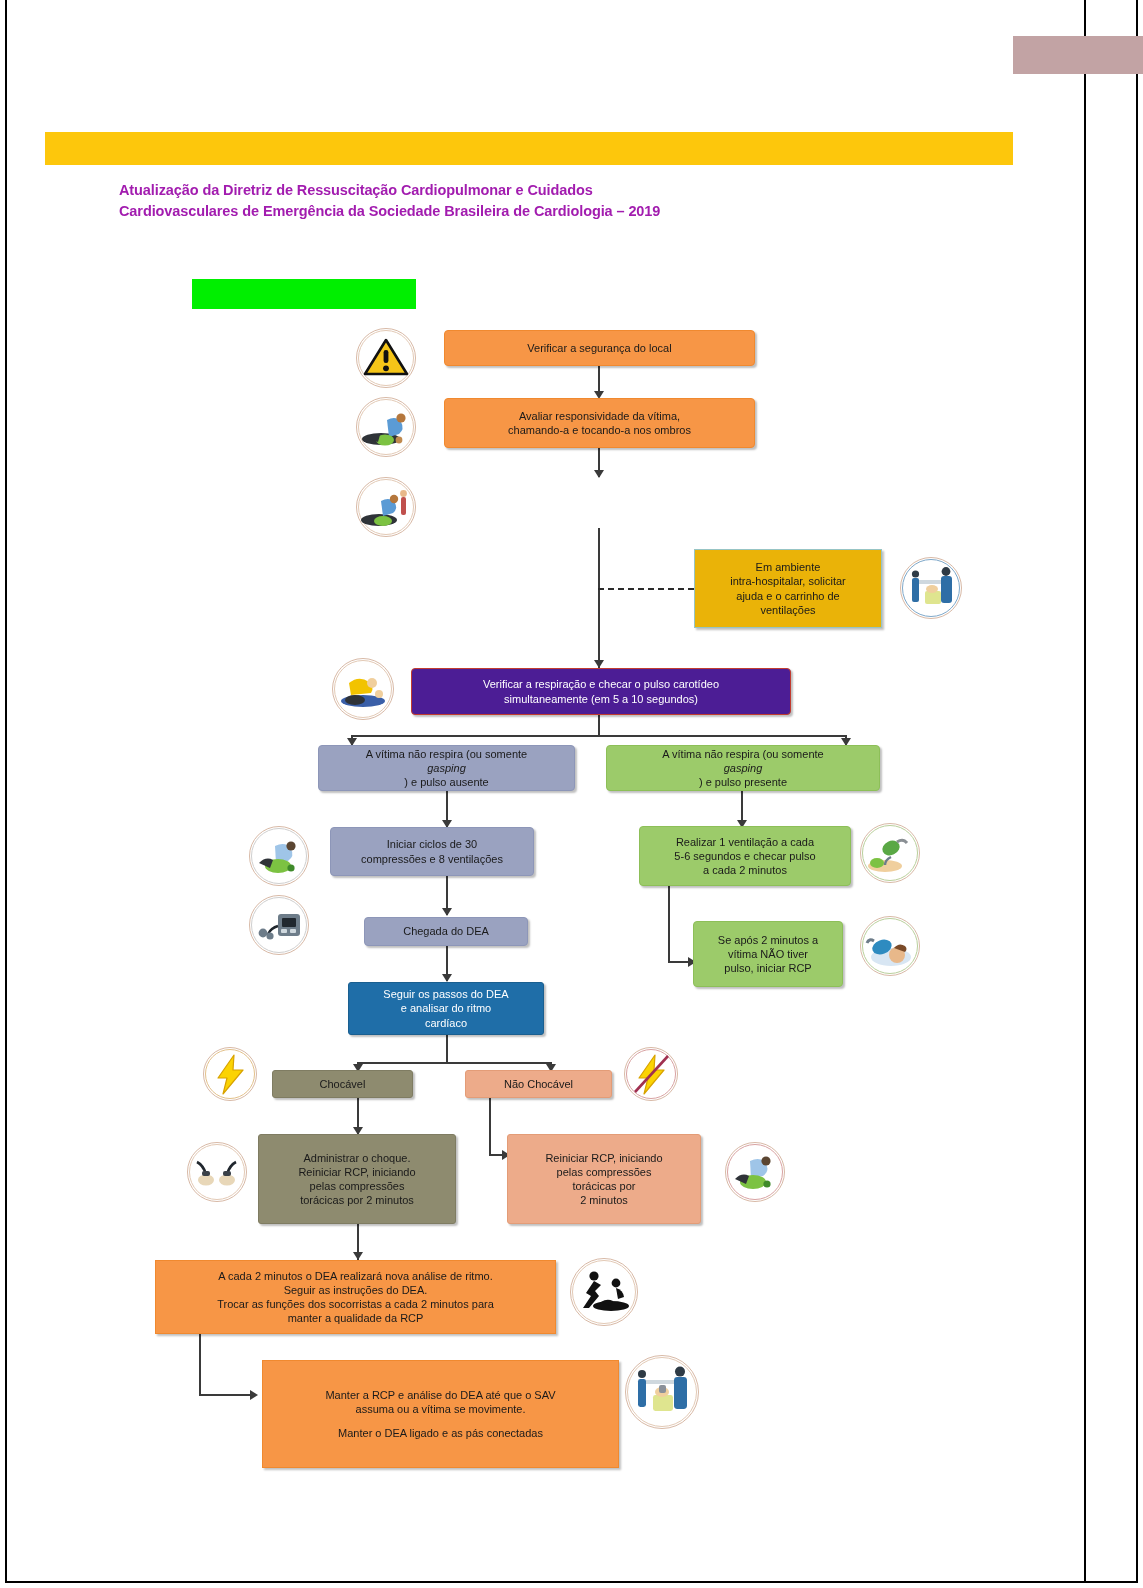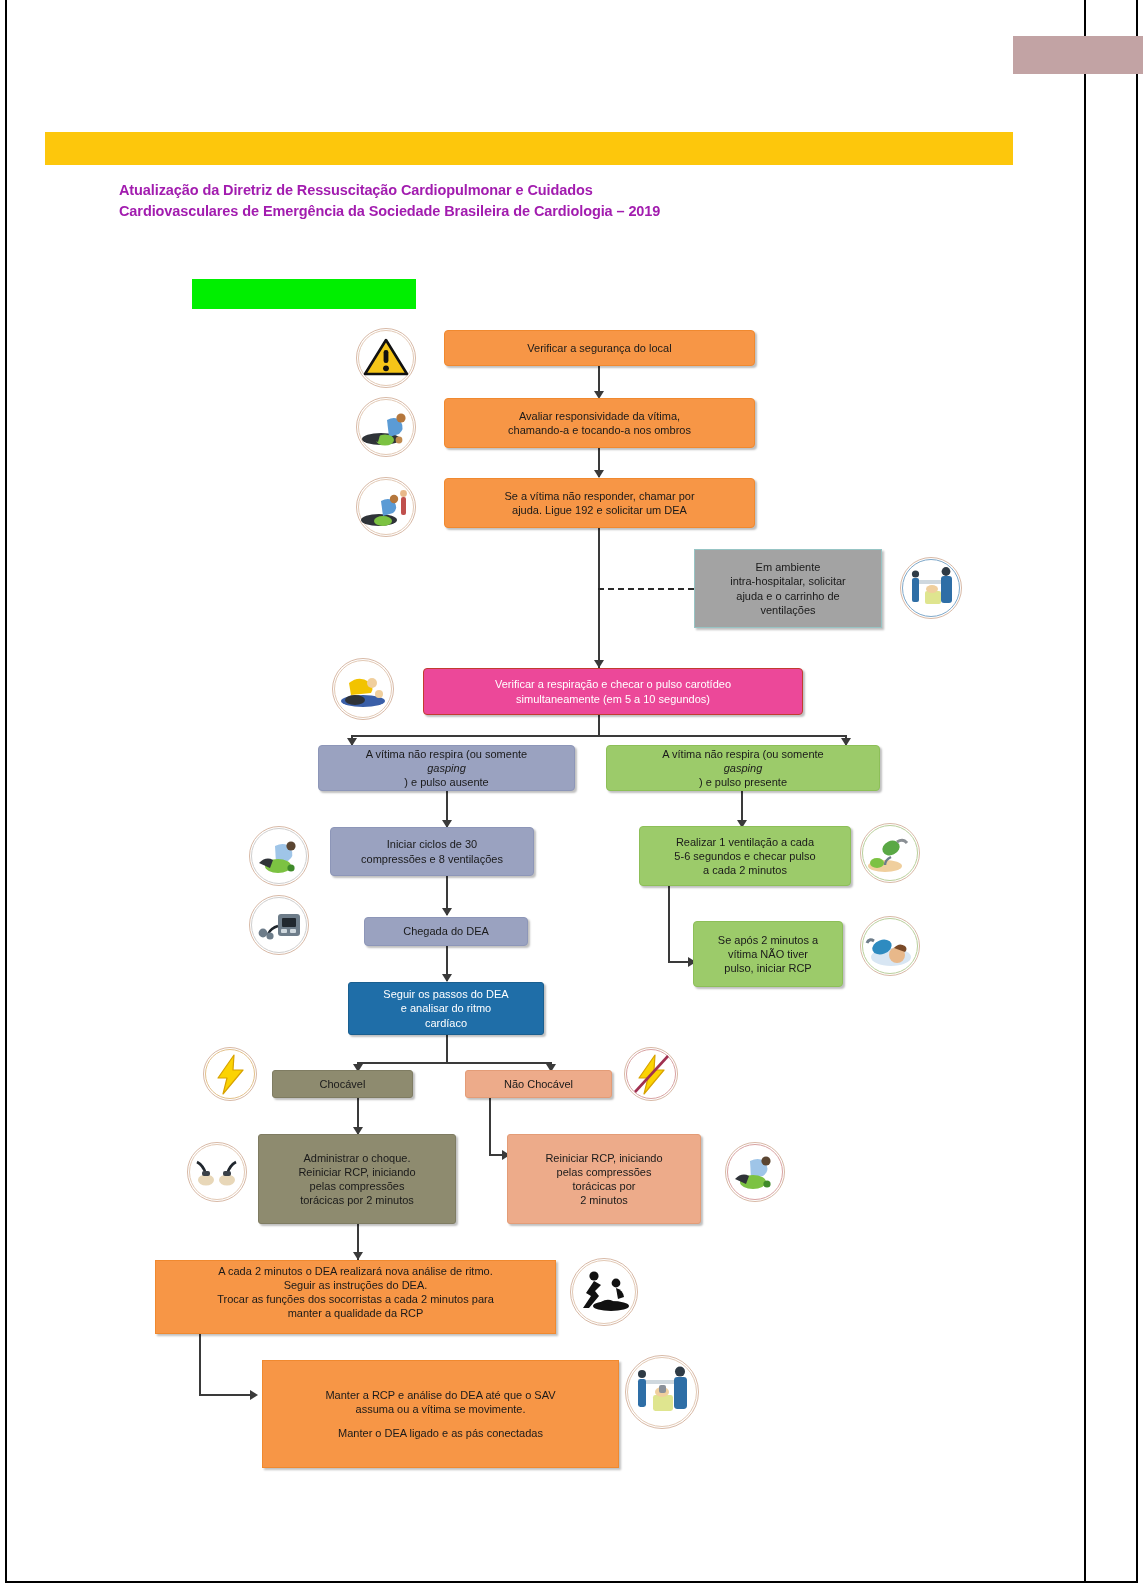--- a/index.html
+++ b/index.html
@@ -67,22 +67,22 @@
     font-size:11px;
     line-height:1.28;
     color:#1a1a1a;
     padding:3px 6px;
     box-shadow:2px 2px 2px rgba(0,0,0,0.25);
   }
   .node span{display:block;width:100%;}
   .node .it{font-style:italic;}
 
   .n-orange{background:#f79646;border:1px solid #f0892f;border-radius:4px;}
-  .n-red{background:#ec4899;border:1px solid #c23c30;border-radius:4px;color:#ffffff;margin-left:12px;}
-  .n-teal{background:#a3a3a3;border:1px solid #97c4c4;}
+  .n-red{background:#4c1d95;border:1px solid #c23c30;border-radius:4px;color:#ffffff;}
+  .n-teal{background:#eab308;border:1px solid #97c4c4;}
   .n-blueviolet{background:#9aa2c0;border:1px solid #8d96b8;border-radius:4px;}
   .n-green{background:#9ccb6a;border:1px solid #8dbf58;border-radius:4px;}
   .n-darkblue{background:#1f6ea8;border:1px solid #1a5f90;color:#ffffff;border-radius:3px;}
   .n-olive{background:#8e8b6f;border:1px solid #7f7c62;border-radius:3px;}
   .n-salmon{background:#edab8a;border:1px solid #e39c77;border-radius:3px;}
 
   
   .vline{position:absolute;width:2px;background:#3a3a3a;}
   .hline{position:absolute;height:2px;background:#3a3a3a;}
   .arrowdown{
@@ -356,24 +356,20 @@
 
   <div class="node n-orange" style="left:444px;top:330px;width:311px;height:36px;">
     <span>Verificar a segurança do local</span>
   </div>
 
   <div class="node n-orange" style="left:444px;top:398px;width:311px;height:50px;flex-direction:column;justify-content:center;">
     <span>Avaliar responsividade da vítima,</span>
     <span>chamando-a e tocando-a nos ombros</span>
   </div>
 
-  <div class="node n-orange" style="left:444px;top:478px;width:311px;height:50px;flex-direction:column;justify-content:center;">
-    <span>Se a vítima não responder, chamar por</span>
-    <span>ajuda. Ligue 192 e solicitar um DEA</span>
-  </div>
 
   <div class="node n-teal" style="left:694px;top:549px;width:188px;height:79px;flex-direction:column;justify-content:center;">
     <span>Em ambiente</span>
     <span>intra-hospitalar, solicitar</span>
     <span>ajuda e o carrinho de</span>
     <span>ventilações</span>
   </div>
 
   <div class="node n-red" style="left:411px;top:668px;width:380px;height:47px;flex-direction:column;justify-content:center;">
     <span>Verificar a respiração e checar o pulso carotídeo</span>
@@ -438,21 +434,21 @@
     <span>torácicas por 2 minutos</span>
   </div>
 
   <div class="node n-salmon" style="left:507px;top:1134px;width:194px;height:90px;flex-direction:column;justify-content:center;">
     <span>Reiniciar RCP, iniciando</span>
     <span>pelas compressões</span>
     <span>torácicas por</span>
     <span>2 minutos</span>
   </div>
 
-  <div class="node n-orange" style="left:155px;top:1260px;width:401px;height:74px;flex-direction:column;justify-content:flex-start;border-radius:0;">
+  <div class="node n-orange" style="left:155px;top:1260px;width:401px;height:74px;flex-direction:column;justify-content:center;border-radius:0;">
     <span>A cada 2 minutos o DEA realizará nova análise de ritmo.</span>
     <span>Seguir as instruções do DEA.</span>
     <span>Trocar as funções dos socorristas a cada 2 minutos para</span>
     <span>manter a qualidade da RCP</span>
   </div>
 
   <div class="node n-orange" style="left:262px;top:1360px;width:357px;height:108px;flex-direction:column;justify-content:center;border-radius:0;">
     <span>Manter a RCP e análise do DEA até que o SAV</span>
     <span style="margin-bottom:10px;">assuma ou a vítima se movimente.</span>
     <span>Manter o DEA ligado e as pás conectadas</span>

